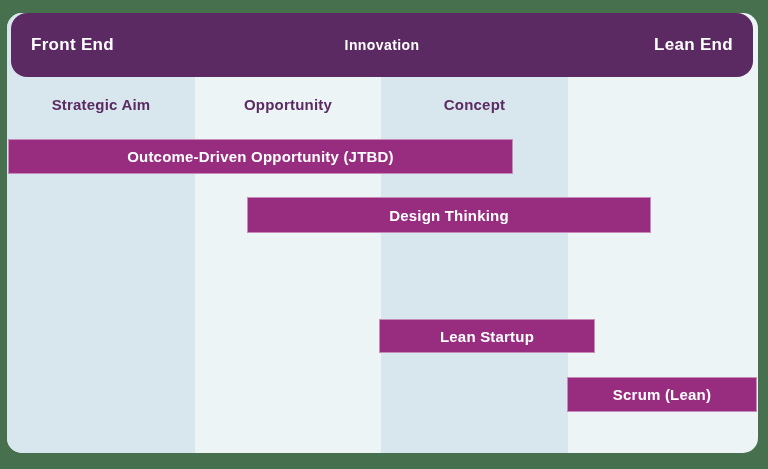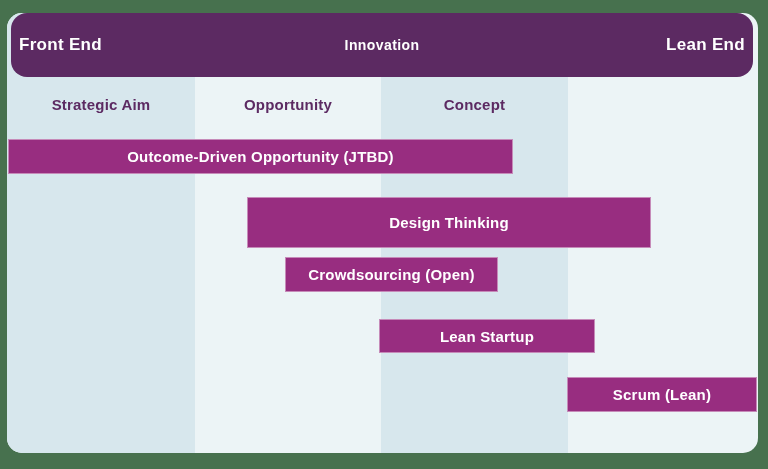--- a/index.html
+++ b/index.html
@@ -50,21 +50,21 @@
     position: absolute;
     left: 4px;
     top: 0;
     width: 742px;
     height: 64px;
     border-radius: 16px;
     background: var(--header-purple, #5c2a62);
     display: flex;
     align-items: center;
     justify-content: space-between;
-    padding: 0 8px;
+    padding: 0 20px;
     box-sizing: border-box;
     z-index: 3;
   }
   .header-side {
     color: #fff;
     font-size: 17px;
     font-weight: bold;
     letter-spacing: 0.3px;
     white-space: nowrap;
     width: 120px;
@@ -126,25 +126,22 @@
     <div class="header-bar">
       <span class="header-side left">Front End</span>
       <span class="header-title">Innovation</span>
       <span class="header-side right">Lean End</span>
     </div>
 
     <div class="bars-layer">
         <div class="bar" style="left: 1px; top: 126px; width: 505px; height: 35px;">
           <span>Outcome-Driven Opportunity (JTBD)</span>
         </div>
-        <div class="bar" style="left: 240px; top: 184px; width: 404px; height: 51px;">
+        <div class="bar" style="left: 240px; top: 184px; width: 404px; height: 36px;">
           <span>Design Thinking</span>
-        </div>
-        <div class="bar" style="left: 278px; top: 244px; width: 213px; height: 35px;">
-          <span>Crowdsourcing (Open)</span>
         </div>
         <div class="bar" style="left: 372px; top: 306px; width: 216px; height: 34px; align-items: center;">
           <span>Lean Startup</span>
         </div>
         <div class="bar" style="left: 560px; top: 364px; width: 190px; height: 35px;">
           <span>Scrum (Lean)</span>
         </div>
       </div>
 
   </div>

